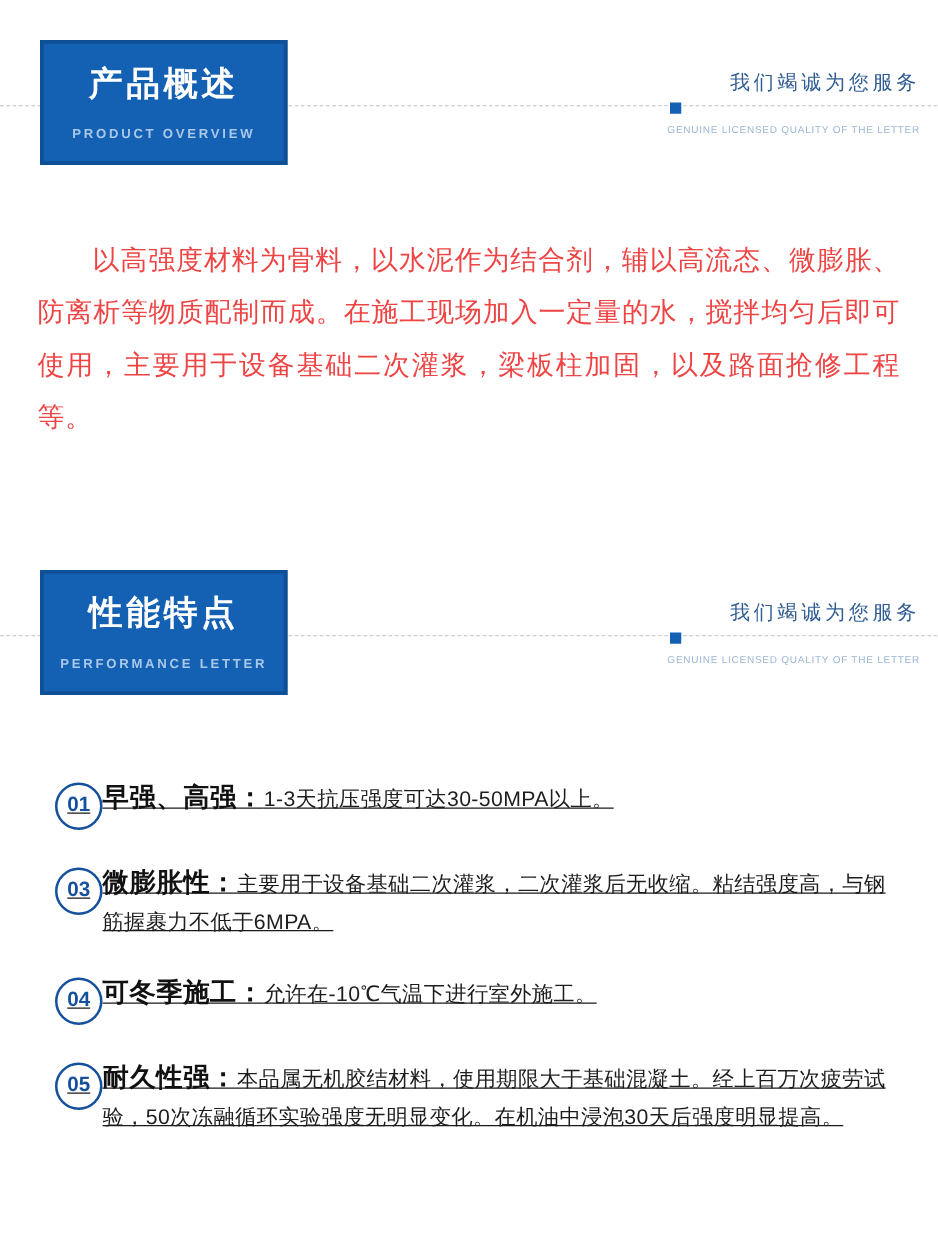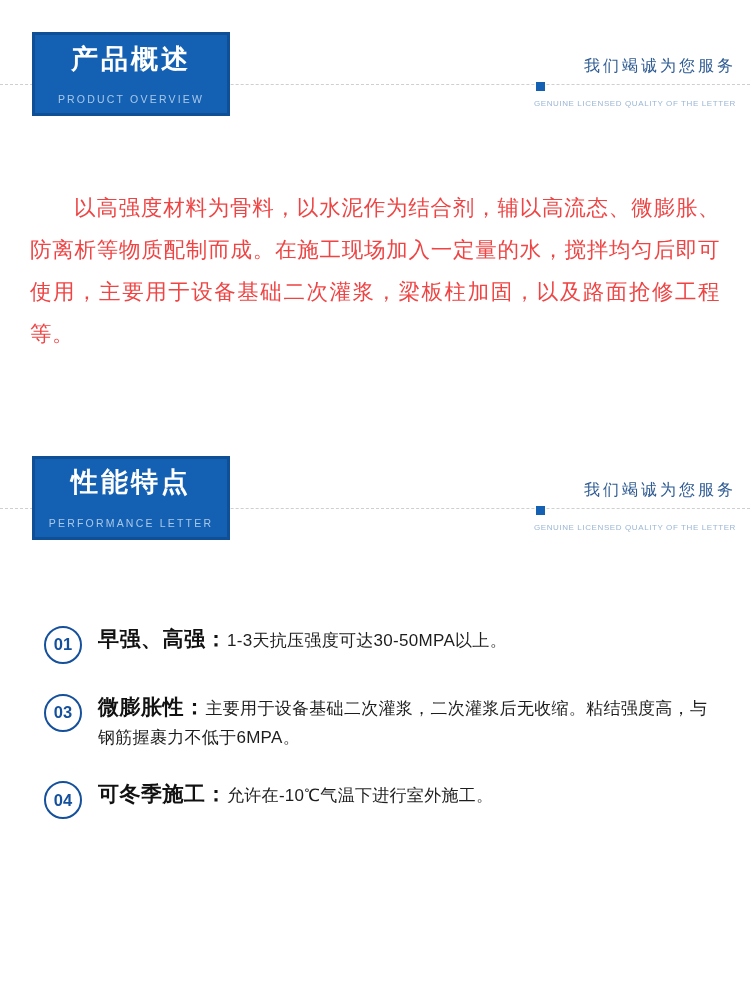--- a/index.html
+++ b/index.html
@@ -26,21 +26,21 @@
     left: 0;
     right: 0;
     top: 52px;
     border-top: 1px dashed #cfcfcf;
   }
   .hdr-badge {
     position: absolute;
     left: 32px;
     top: 0;
     width: 198px;
-    height: 84px;
+    height: 100px;
     background: #1461b4;
     border: 3px solid #0f4f96;
     box-sizing: border-box;
     display: flex;
     flex-direction: column;
     align-items: center;
     justify-content: center;
   }
   .hdr-cn {
     color: #ffffff;
@@ -48,20 +48,21 @@
     font-weight: bold;
     letter-spacing: 3px;
     line-height: 1.2;
   }
   .hdr-en {
     color: #a9c8e8;
     font-size: 10.5px;
     letter-spacing: 2.2px;
     margin-top: 18px;
     white-space: nowrap;
+    font-weight: bold;
   }
   .hdr-right {
     position: absolute;
     right: 14px;
     top: 24px;
     text-align: right;
   }
   .hdr-right-cn {
     font-size: 16px;
     color: #2f5c93;
@@ -97,38 +98,39 @@
 
   
   .features {
     margin-top: 56px;
     padding: 0 26px 0 44px;
   }
   .feature-row {
     display: flex;
     align-items: flex-start;
     margin-bottom: 26px;
+    text-decoration: underline;
   }
   .feature-num {
     flex: 0 0 auto;
     width: 38px;
     height: 38px;
     border-radius: 50%;
     border: 2px solid #14509c;
     color: #14509c;
     font-size: 16.5px;
     font-weight: bold;
     display: flex;
     align-items: center;
     justify-content: center;
     margin-top: 4px;
     box-sizing: border-box;
   }
   .feature-text {
-    margin-left: 16px;
+    margin-left: 0;
     line-height: 1.62;
   }
   .feature-title {
     font-size: 21px;
     font-weight: bold;
     color: #111111;
     letter-spacing: 0.5px;
   }
   .feature-desc {
     font-size: 17px;
@@ -184,14 +186,20 @@
     </div>
   </div>
 
   <div class="feature-row">
     <div class="feature-num">04</div>
     <div class="feature-text">
       <span class="feature-title">可冬季施工：</span><span class="feature-desc">允许在-10℃气温下进行室外施工。</span>
     </div>
   </div>
 
+  <div class="feature-row">
+    <div class="feature-num">05</div>
+    <div class="feature-text">
+      <span class="feature-title">耐久性强：</span><span class="feature-desc">本品属无机胶结材料，使用期限大于基础混凝土。经上百万次疲劳试验，50次冻融循环实验强度无明显变化。在机油中浸泡30天后强度明显提高。</span>
+    </div>
+  </div>
 
 </div>
 
 </body></html>

